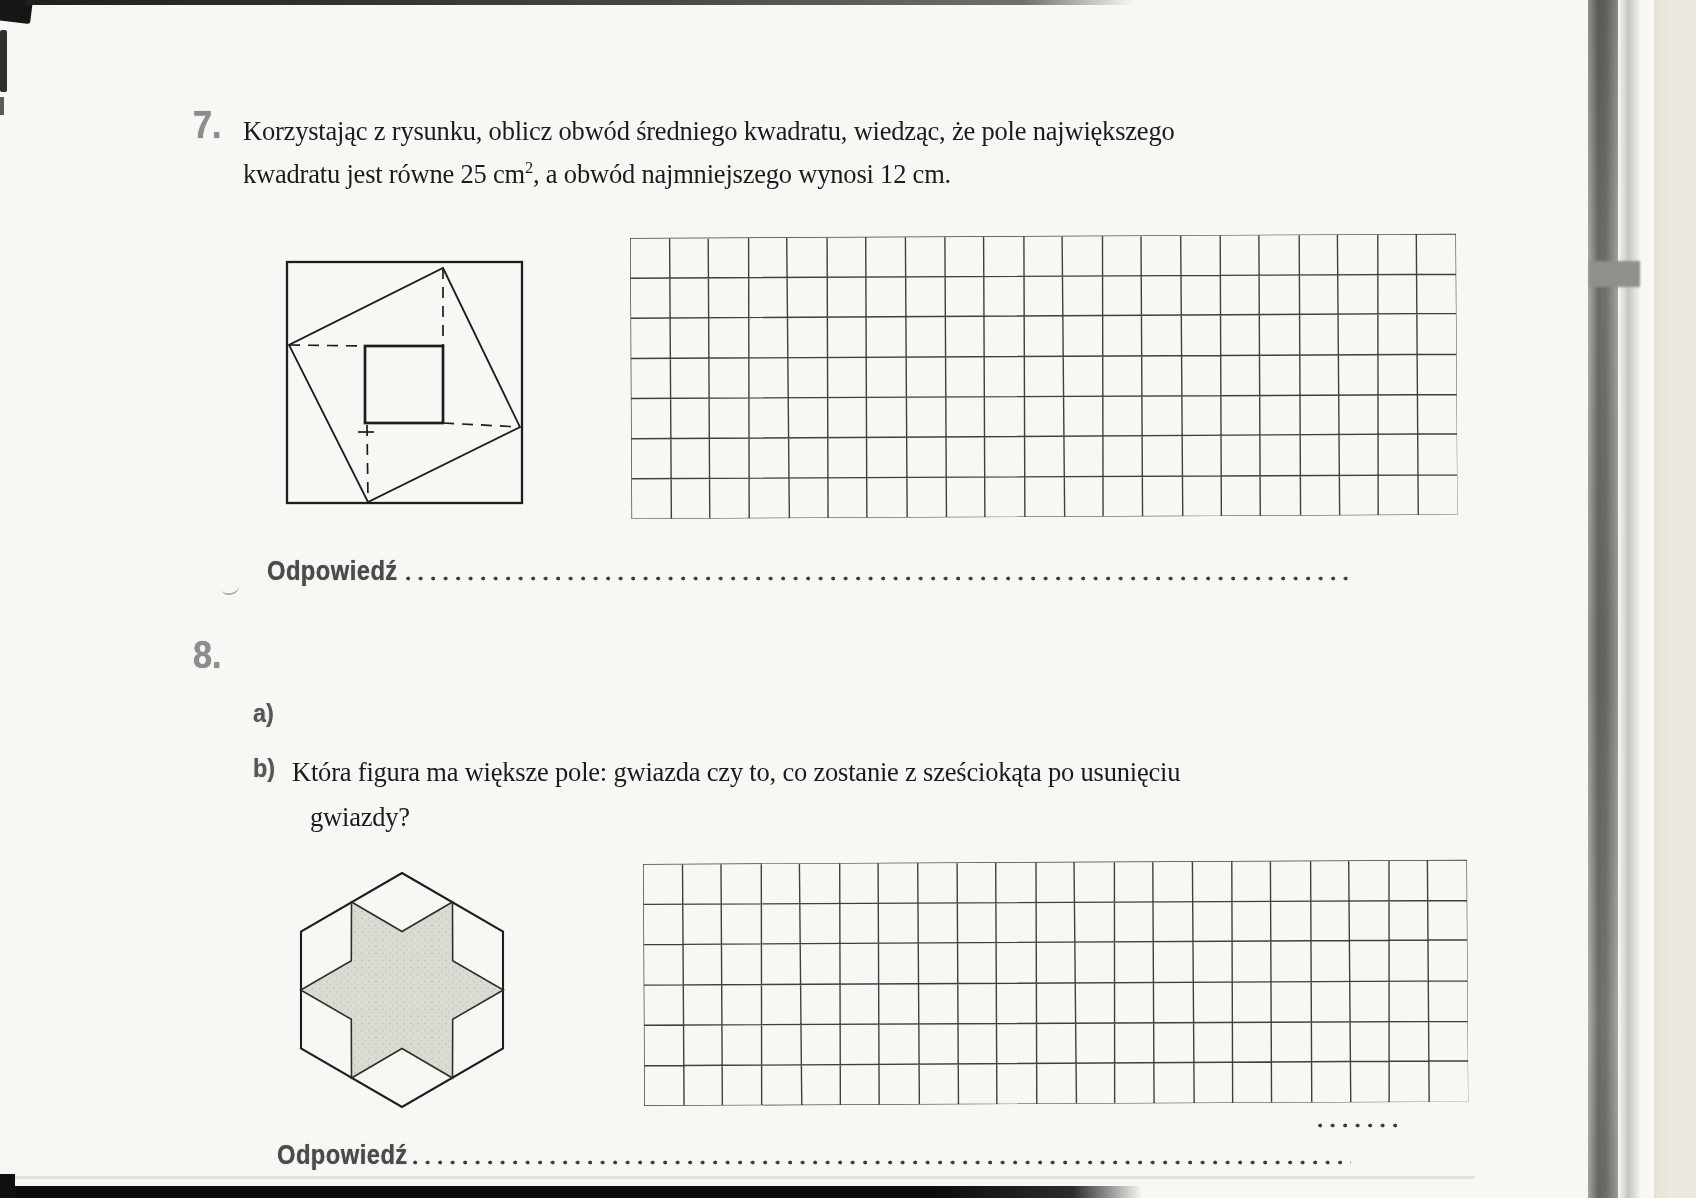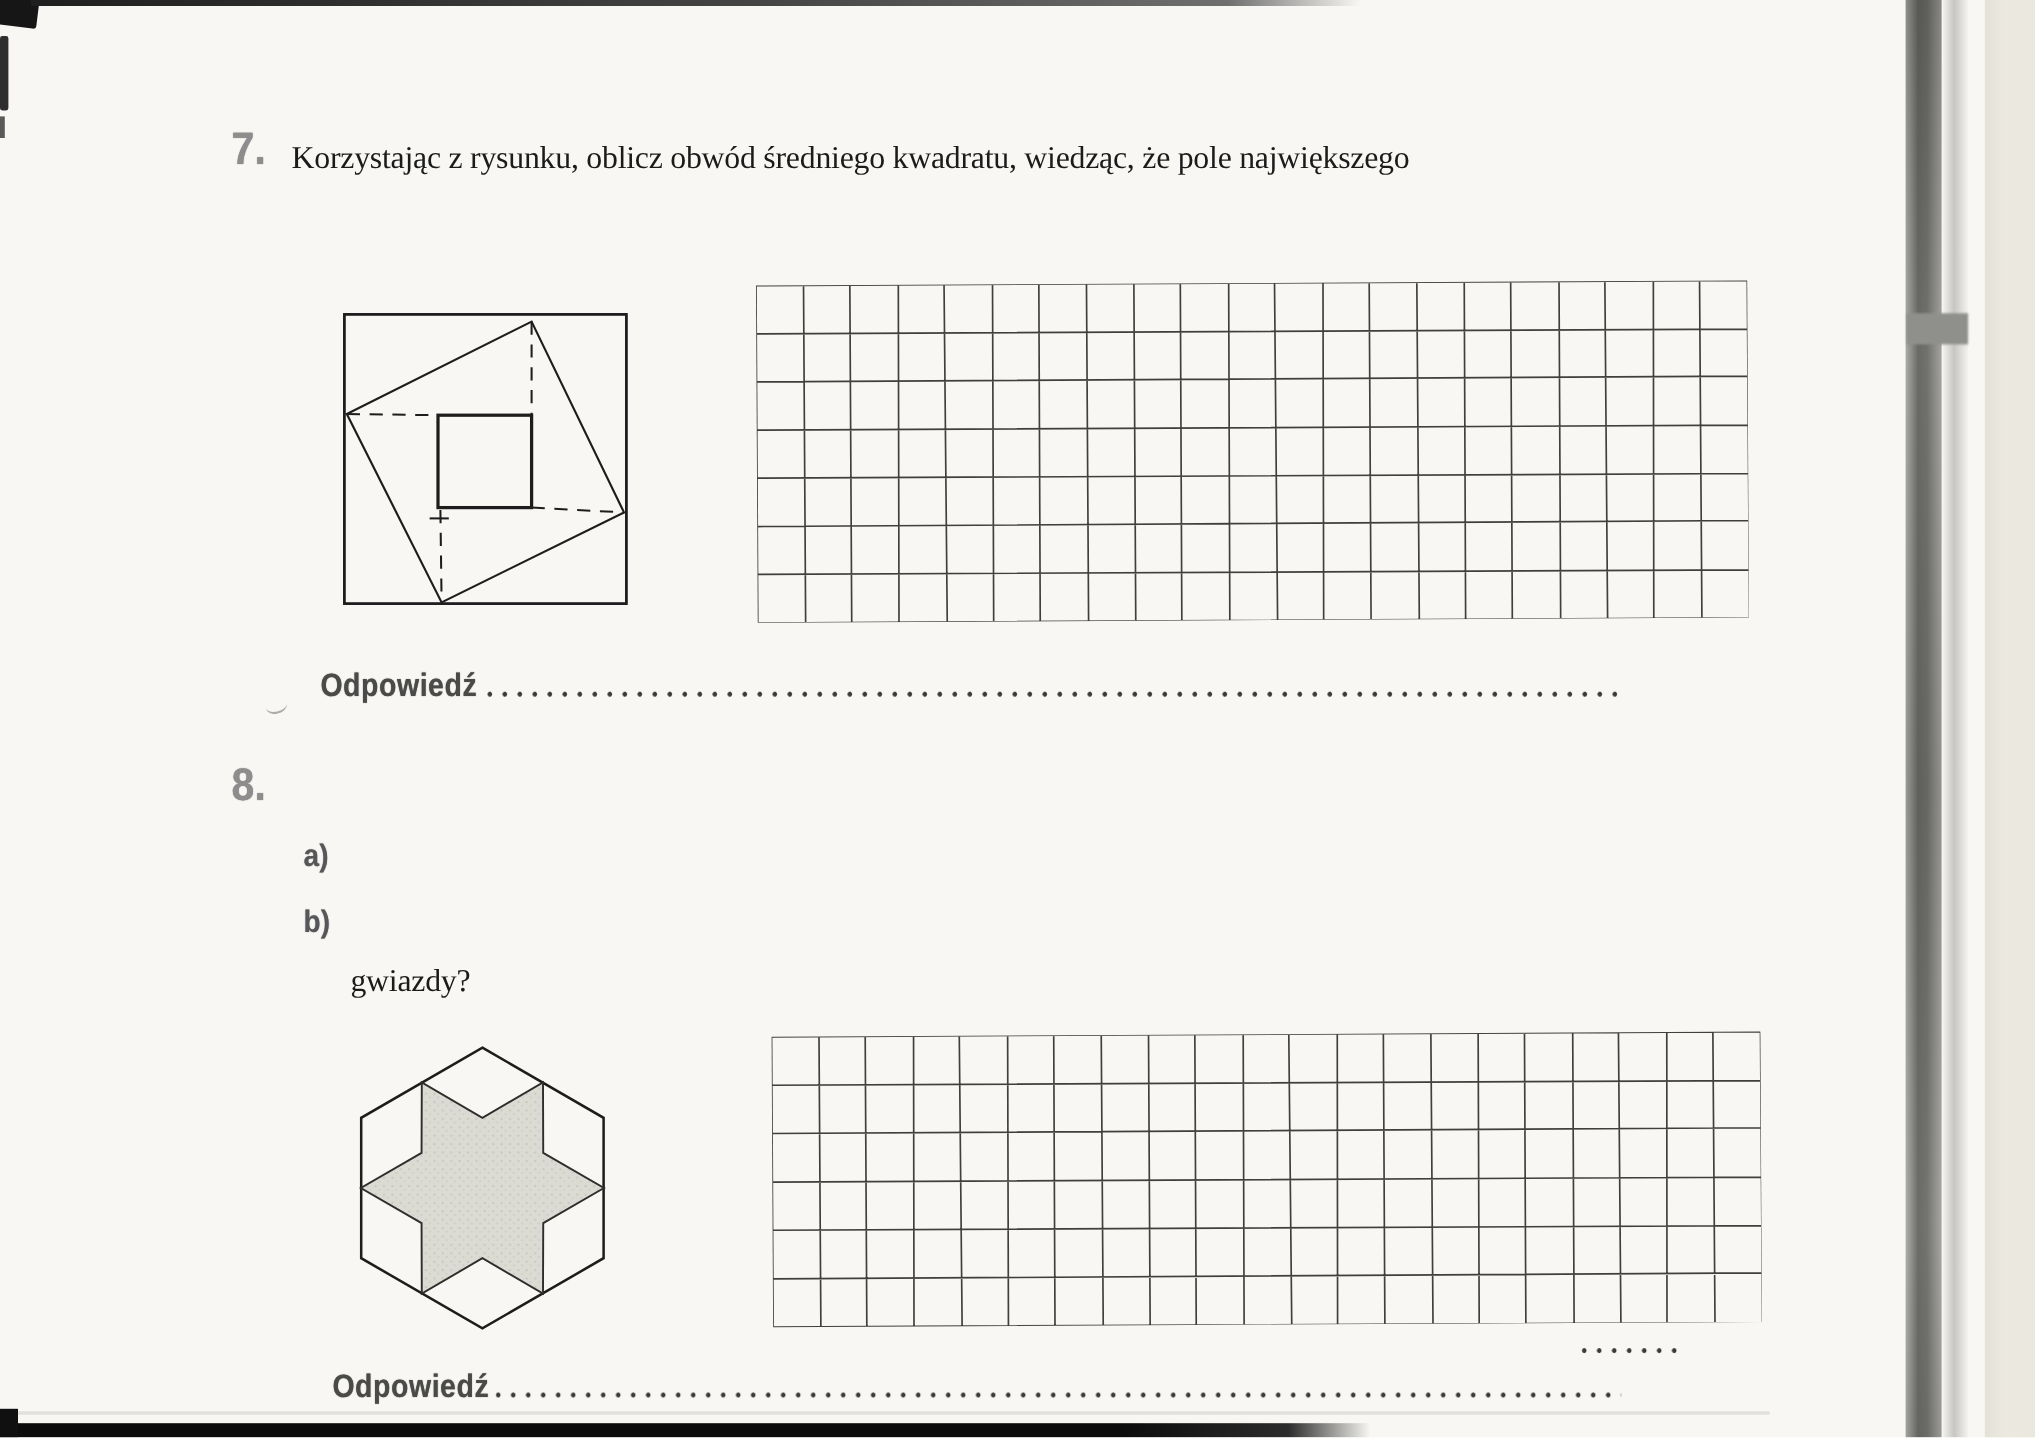--- a/index.html
+++ b/index.html
@@ -73,20 +73,21 @@
   <div class="abs squiggle"></div>
   <div class="abs streak-a"></div>
   <div class="abs streak-b"></div>
   <div class="abs band-beige"></div>
   <div class="abs dark-patch"></div>
 
   <div class="abs ex-number" style="left:193px;top:104px;">7.</div>
 
   <div class="abs" style="left:243px;top:110px;">
     <div class="body-text">Korzystając z rysunku, oblicz obwód średniego kwadratu, wiedząc, że pole największego</div>
+    <div class="body-text"><span>kwadratu jest równe 25 cm</span><sup>2</sup><span>, a obwód najmniejszego wynosi 12 cm.</span></div>
   </div>
 
   <svg class="abs" style="left:270px;top:245px;" width="270" height="275" viewBox="0 0 270 275">
     <rect x="17" y="17" width="235" height="241" fill="none" stroke="#1d1d1d" stroke-width="2.3"></rect>
     <polygon points="173,23 250,182 98,257 19,100" fill="none" stroke="#1d1d1d" stroke-width="1.8"></polygon>
     <rect x="95" y="101" width="78" height="77" fill="none" stroke="#1d1d1d" stroke-width="2.7"></rect>
     <g stroke="#1d1d1d" stroke-width="1.7" stroke-dasharray="11 8" fill="none">
       <path d="M19 100 L95 101"></path>
       <path d="M173 23 L173 101"></path>
       <path d="M173 178 L250 182"></path>
@@ -101,21 +102,22 @@
 
   <div class="abs answer-label" style="left:267px;top:556px;">Odpowiedź</div>
   <div class="abs dots" style="left:406px;top:574px;width:942px;"></div>
 
   <div class="abs ex-number" style="left:193px;top:634px;">8.</div>
 
 
   <div class="abs sub-label" style="left:253px;top:698px;">a)</div>
 
   <div class="abs sub-label" style="left:253px;top:753px;">b)</div>
-  <div class="abs body-text" style="left:292px;top:796px;">gwiazdy?</div>
+  <div class="abs body-text" style="left:292px;top:751px;">Która figura ma większe pole: gwiazda czy to, co zostanie z sześciokąta po usunięciu</div>
+  <div class="abs body-text" style="left:310px;top:796px;">gwiazdy?</div>
 
   <svg class="abs" style="left:290px;top:860px;" width="226" height="252" viewBox="0 0 226 252">
     <defs>
       <pattern id="stipple" width="7" height="7" patternUnits="userSpaceOnUse">
         <rect width="7" height="7" fill="#dcdbd3"></rect>
         <circle cx="2" cy="2.5" r="0.9" fill="#c6c5bc"></circle>
         <circle cx="5.2" cy="5.5" r="0.8" fill="#cccbc2"></circle>
       </pattern>
     </defs>
     <polygon points="112,13 213,71.5 213,188.5 112,247 11,188.5 11,71.5" fill="none" stroke="#1d1d1d" stroke-width="2.1"></polygon>

